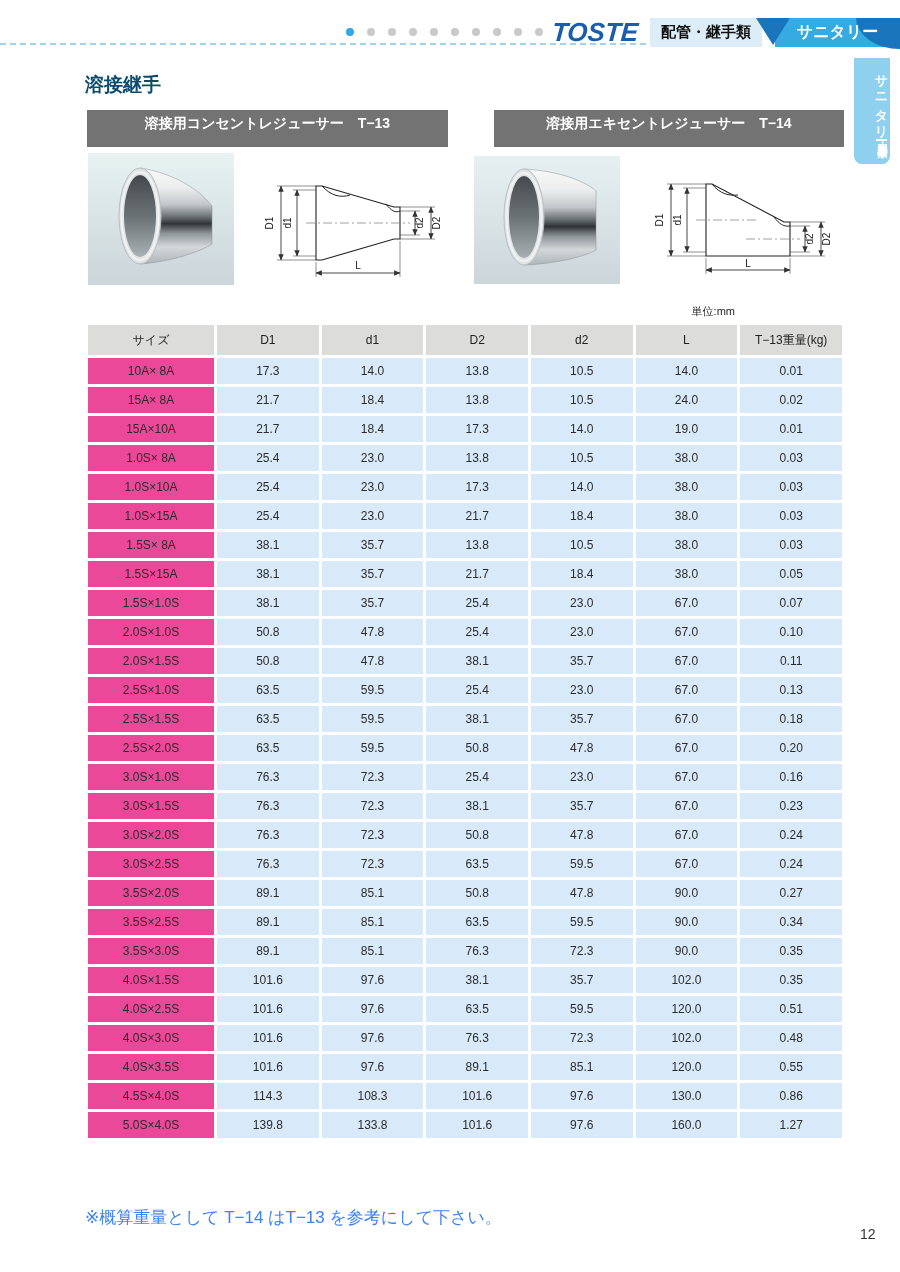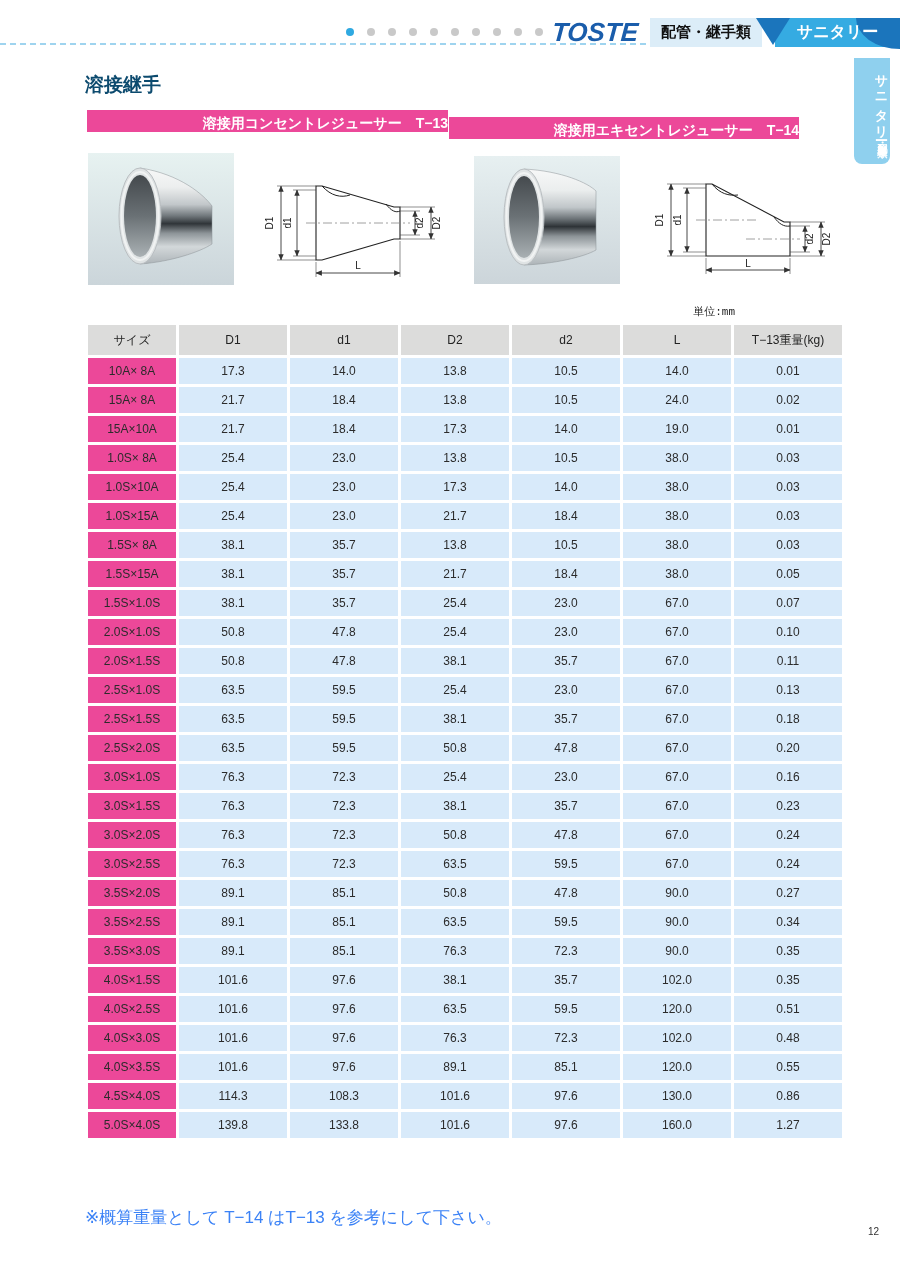--- a/index.html
+++ b/index.html
@@ -25,47 +25,47 @@
   
   .side-tab{position:absolute;left:854px;top:58px;width:36px;height:106px;background:#8fd0ee;
         border-radius:0 0 8px 8px;writing-mode:vertical-rl;display:flex;justify-content:flex-start;
         padding-top:8px;box-sizing:border-box;color:#fff;font-weight:bold;}
   .side-tab .v{text-align:left;letter-spacing:2px;line-height:17px;}
   .side-tab .primary{font-size:13px;}
   .side-tab .secondary{font-size:10px;letter-spacing:1px;line-height:15px;}
 
   
   .title{position:absolute;left:85px;top:72px;margin:0;font-size:19px;font-weight:bold;color:#0c4a6e;}
-  .bar{position:absolute;top:110px;height:22px;line-height:27px;background:#ec4899;color:#fff;
-       font-size:14px;font-weight:bold;text-align:right;}
+  .bar{position:absolute;top:110px;height:37px;line-height:27px;background:#737373;color:#fff;
+       font-size:14px;font-weight:bold;text-align:center;}
   .bar-left{left:87px;width:361px;}
-  .bar-right{left:449px;width:350px;margin-top:7px;}
+  .bar-right{left:494px;width:350px;}
 
   
   .photo{position:absolute;}
   .photo-left{left:88px;top:153px;}
   .photo-right{left:474px;top:156px;}
   .diag{position:absolute;}
   .diag-left{left:258px;top:166px;}
   .diag-right{left:648px;top:166px;}
   .diag text{font-family:"Liberation Sans",sans-serif;font-size:10px;fill:#222;}
 
   
-  .unit{position:absolute;left:640px;top:304px;width:95px;text-align:right;font-size:11px;color:#222;font-family:Liberation Mono, monospace;}
+  .unit{position:absolute;left:640px;top:304px;width:95px;text-align:right;font-size:11px;color:#222;}
   .spec{position:absolute;left:85px;top:322px;width:760px;border-collapse:separate;border-spacing:3px;
         table-layout:fixed;}
   .spec th{height:30px;background:#dcdcdb;font-weight:normal;font-size:12px;color:#222;padding:0;}
-  .spec th:first-child{width:88px;background:#dcdcdb;}
+  .spec th:first-child{width:126px;background:#dcdcdb;}
   .spec td{height:26px;font-size:12px;color:#2b2b2b;text-align:center;padding:0;}
   .spec td.col-size{background:#ec4899;margin-left:16px;}
   .spec td.col-data{background:#d8eafa;}
 
   
   .footnote{position:absolute;left:85px;top:1206px;font-size:17px;color:#3b82f6;}
-  .pagenum{position:absolute;left:860px;top:1226px;font-size:10px;color:#333;margin-left:8px;}
+  .pagenum{position:absolute;left:860px;top:1226px;font-size:14px;color:#333;}
 </style>
 </head>
 <body>
 
 <div class="page">
 
   <div class="dots">
       <span class="dot active"></span>
       <span class="dot"></span>
       <span class="dot"></span>

